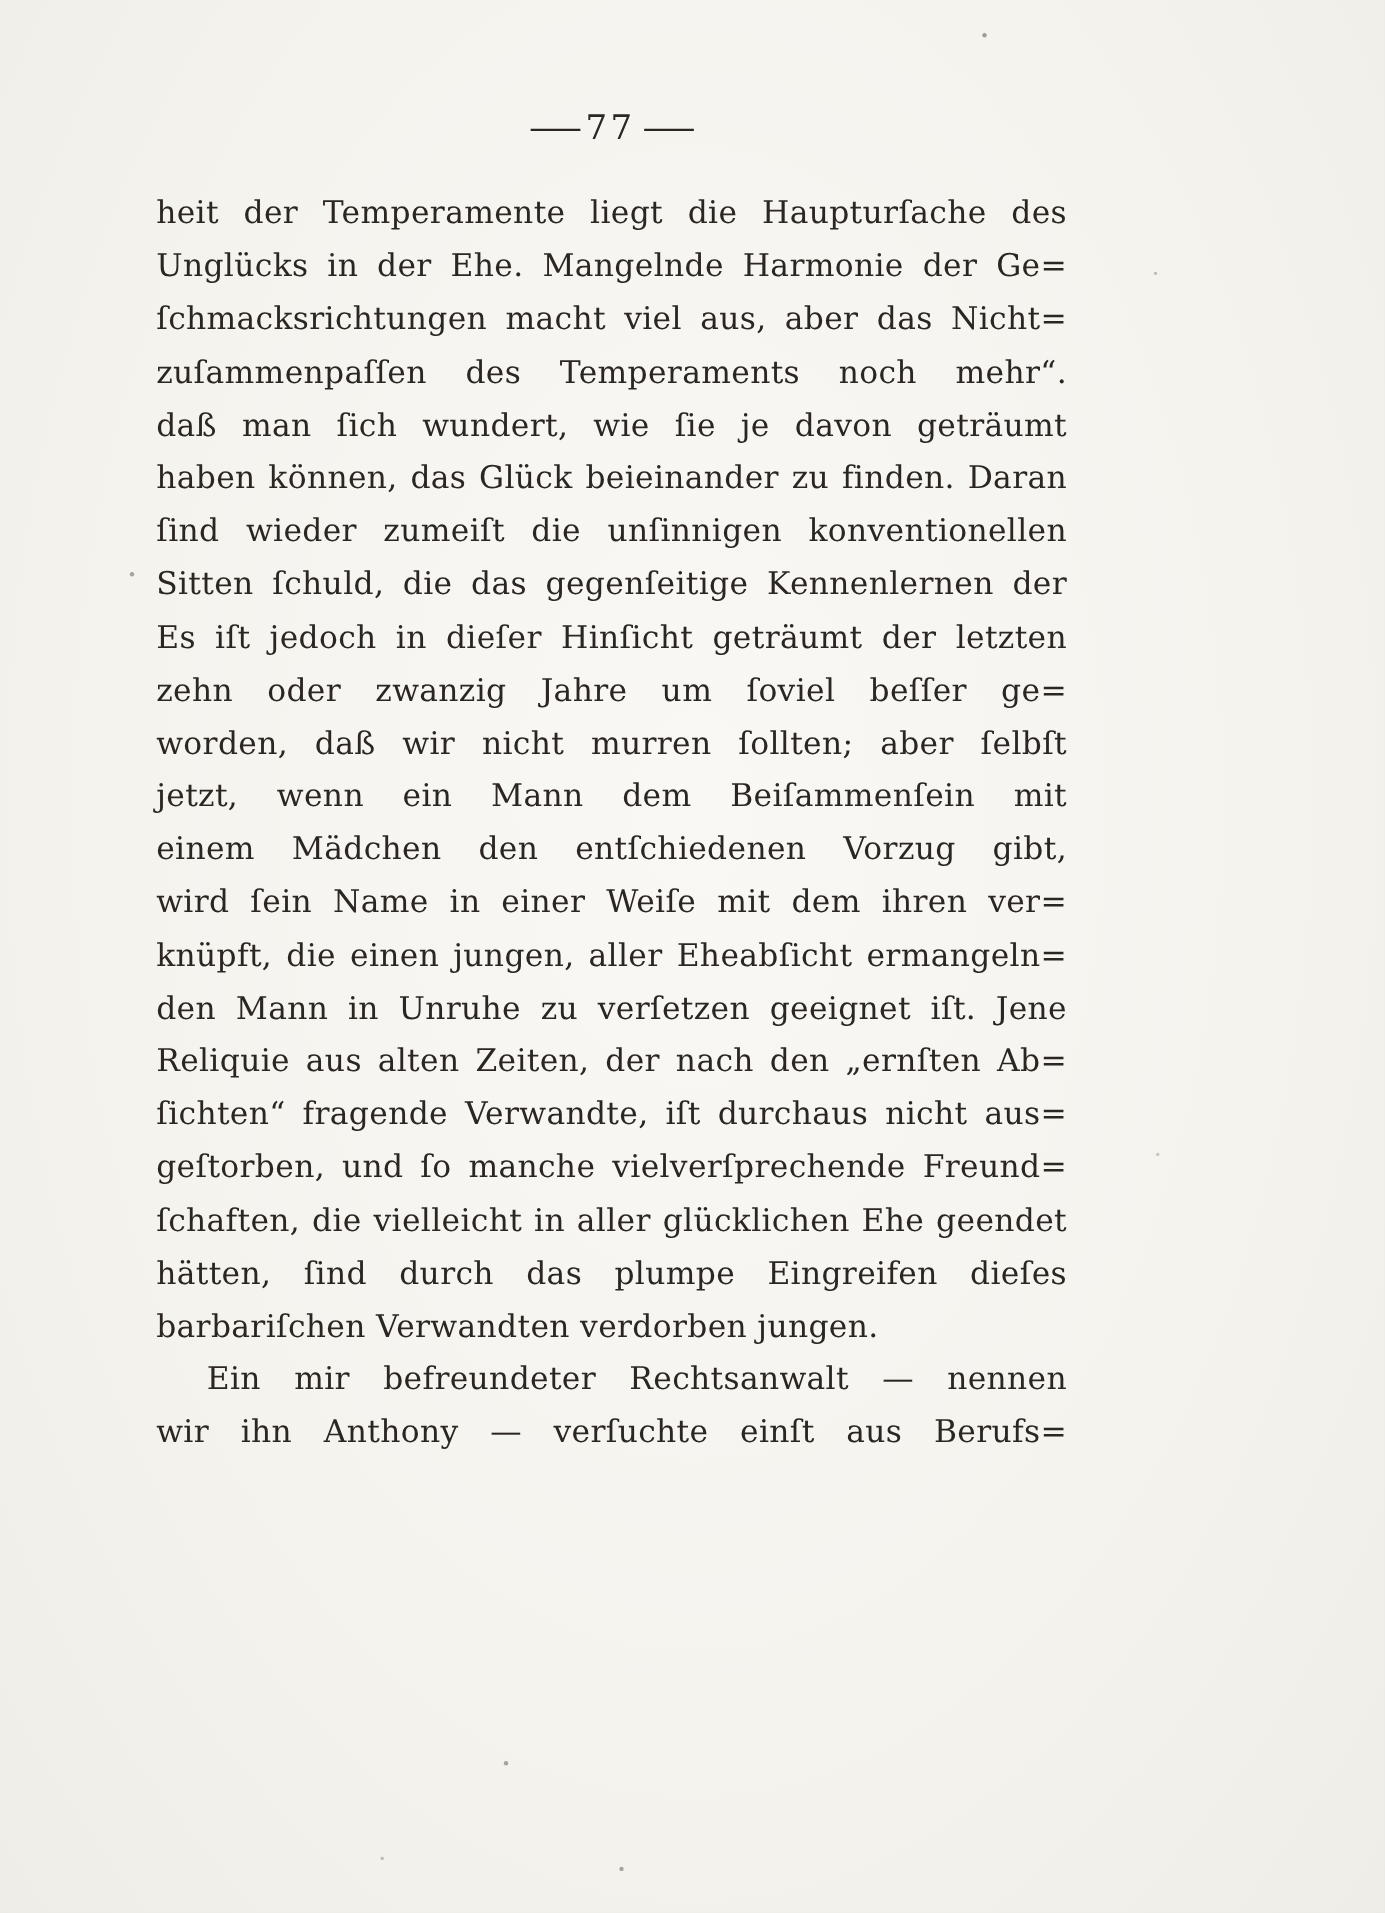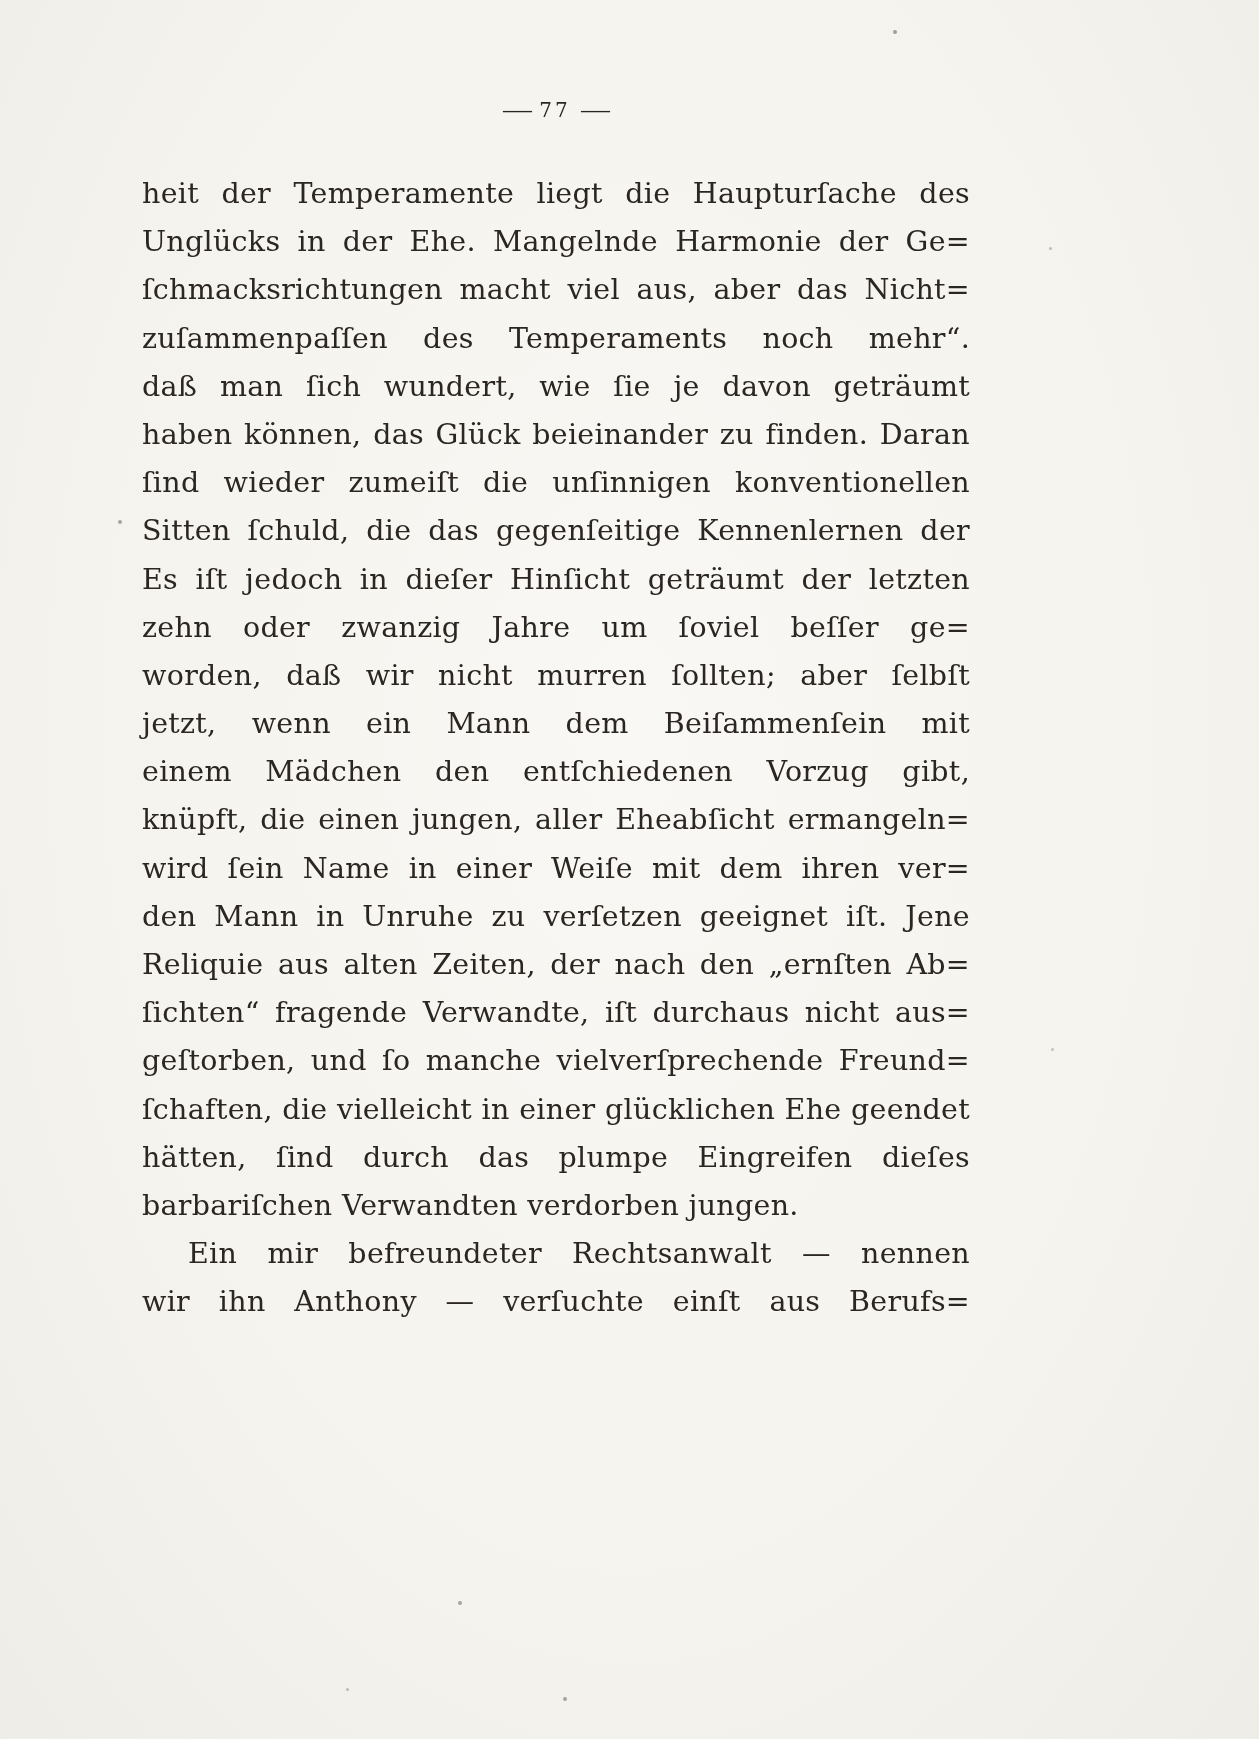--- a/index.html
+++ b/index.html
@@ -16,21 +16,21 @@
     font-family: "DejaVu Serif", "Liberation Serif", serif;
     color: #2b2622;
     overflow: hidden;
   }
   .page-header {
     position: absolute;
     top: 98px;
     left: 140px;
     width: 830px;
     text-align: center;
-    font-size: 20px;
+    font-size: 31px;
     color: #2b2622;
   }
   .page-header .dash {
     display: inline-block;
     margin: 0 14px;
     transform: scaleX(1.6);
     letter-spacing: -2px;
   }
   .page-header .num {
     display: inline-block;
@@ -80,27 +80,27 @@
       <div class="line just">zuſammenpaſſen des Temperaments noch mehr“.</div>
       <div class="line just">daß man ſich wundert, wie ſie je davon geträumt</div>
       <div class="line just">haben können, das Glück beieinander zu finden. Daran</div>
       <div class="line just">ſind wieder zumeiſt die unſinnigen konventionellen</div>
       <div class="line just">Sitten ſchuld, die das gegenſeitige Kennenlernen der</div>
       <div class="line just">Es iſt jedoch in dieſer Hinſicht geträumt der letzten</div>
       <div class="line just">zehn oder zwanzig Jahre um ſoviel beſſer ge=</div>
       <div class="line just">worden, daß wir nicht murren ſollten; aber ſelbſt</div>
       <div class="line just">jetzt, wenn ein Mann dem Beiſammenſein mit</div>
       <div class="line just">einem Mädchen den entſchiedenen Vorzug gibt,</div>
+      <div class="line just">wird ſein Name in einer Weiſe mit dem ihren ver=</div>
       <div class="line just">knüpft, die einen jungen, aller Eheabſicht ermangeln=</div>
-      <div class="line just">wird ſein Name in einer Weiſe mit dem ihren ver=</div>
       <div class="line just">den Mann in Unruhe zu verſetzen geeignet iſt.  Jene</div>
       <div class="line just">Reliquie aus alten Zeiten, der nach den „ernſten Ab=</div>
       <div class="line just">ſichten“ fragende Verwandte, iſt durchaus nicht aus=</div>
       <div class="line just">geſtorben, und ſo manche vielverſprechende Freund=</div>
-      <div class="line just">ſchaften, die vielleicht in einer glücklichen Ehe geendet</div>
+      <div class="line just">ſchaften, die vielleicht in aller glücklichen Ehe geendet</div>
       <div class="line just">hätten, ſind durch das plumpe Eingreifen dieſes</div>
       <div class="line">barbariſchen Verwandten verdorben jungen.</div>
       <div class="line just indent">Ein mir befreundeter Rechtsanwalt — nennen</div>
       <div class="line just">wir ihn Anthony — verſuchte einſt aus Berufs=</div>
     </div>
 
   <div class="speck" style="left:893px; top:30px; width:4px; height:4px; opacity:.55;"></div>
   <div class="speck" style="left:1049px; top:247px; width:3px; height:3px; opacity:.35;"></div>
   <div class="speck" style="left:118px; top:520px; width:4px; height:4px; opacity:.5;"></div>
   <div class="speck" style="left:1051px; top:1048px; width:3px; height:3px; opacity:.3;"></div>

